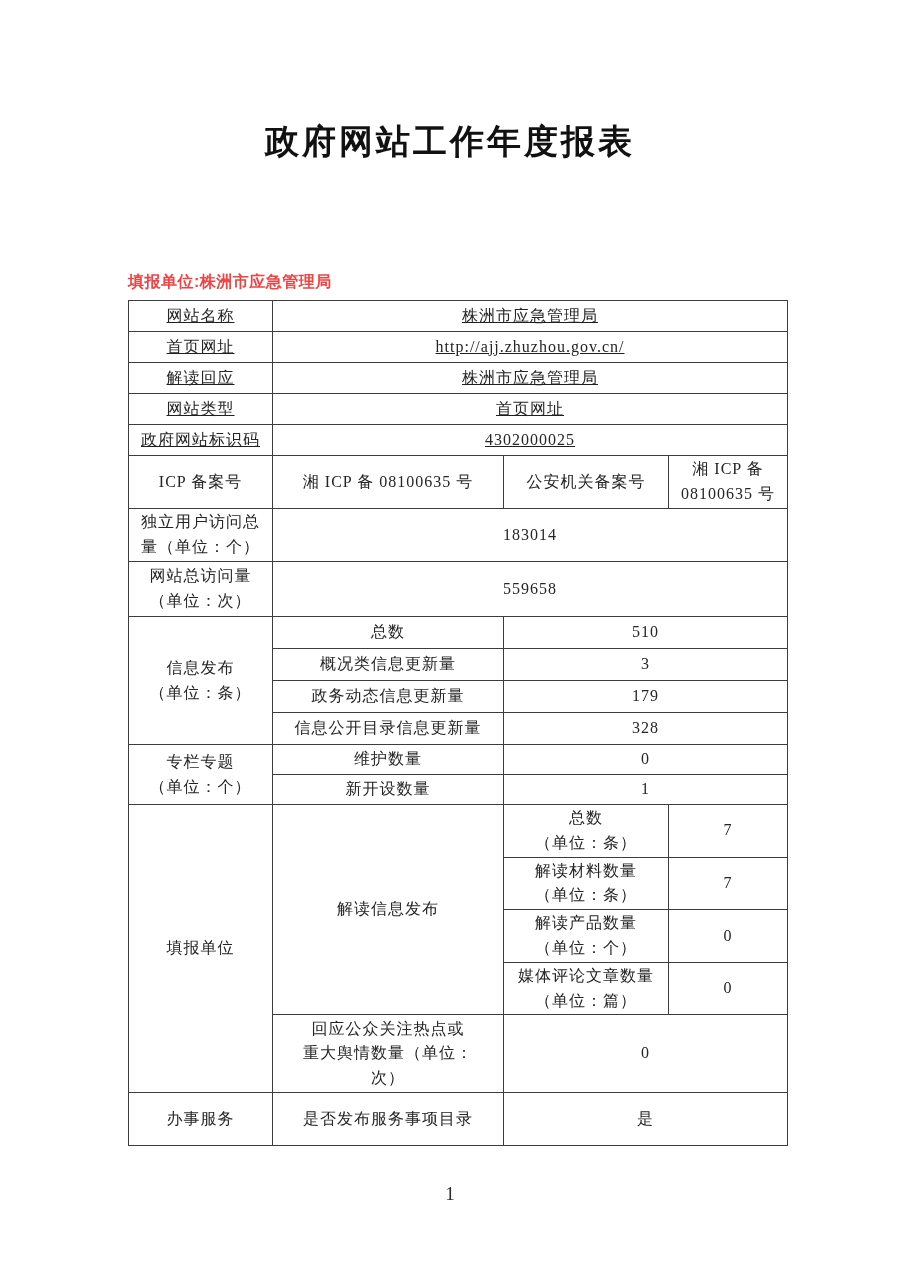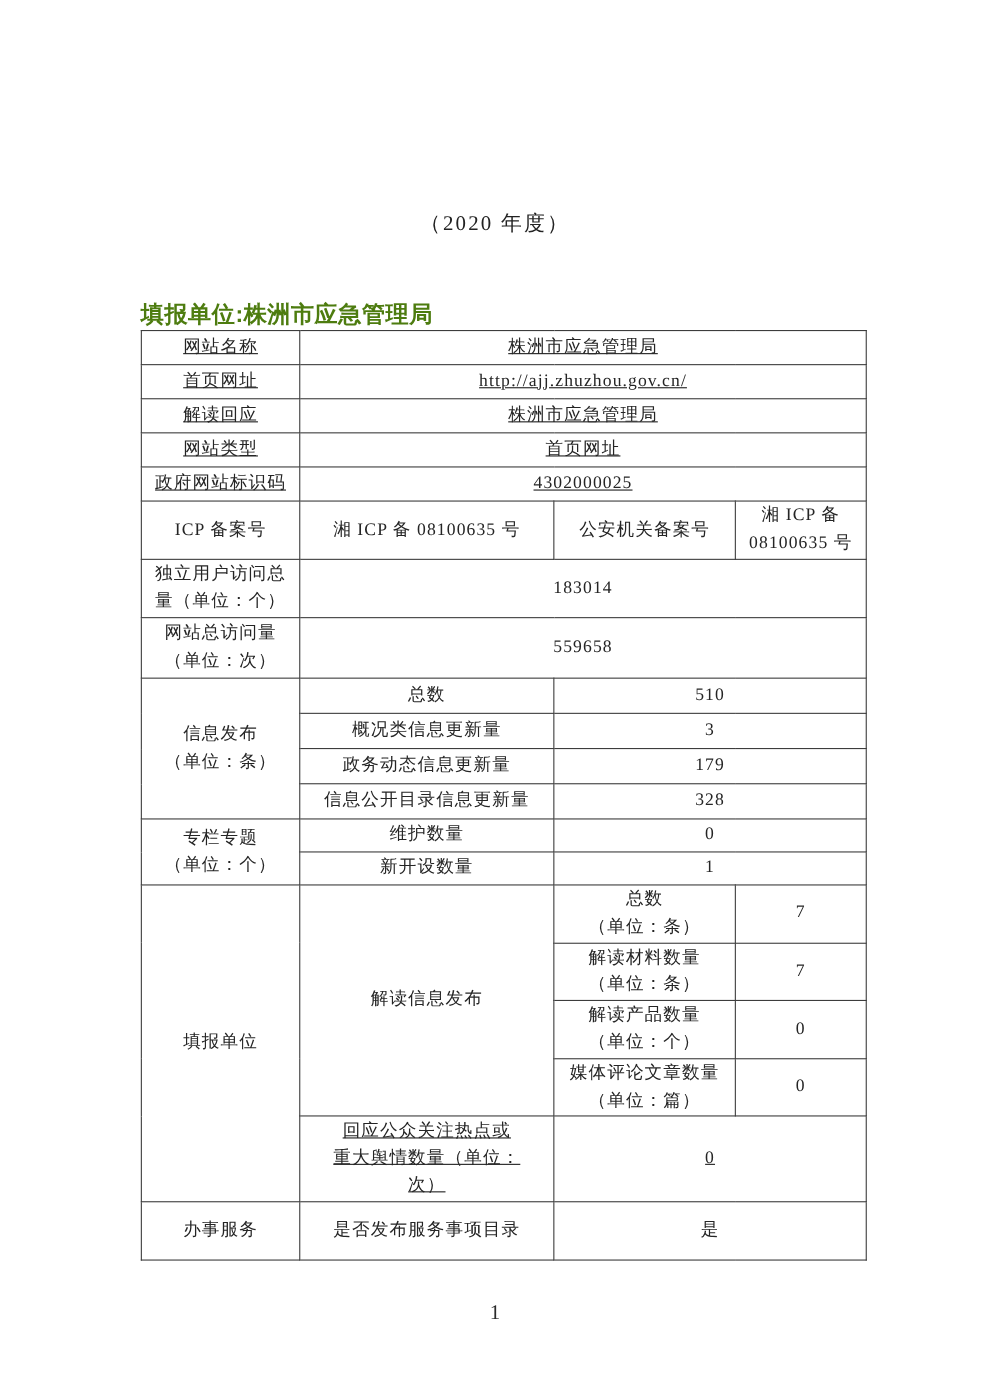--- a/index.html
+++ b/index.html
@@ -35,23 +35,23 @@
     font-size: 19px;
     letter-spacing: 2px;
     color: #222;
   }
   .reporting-unit {
     position: absolute;
     top: 272px;
     left: 128px;
     font-family: "Liberation Sans", "DejaVu Sans", sans-serif;
     font-weight: bold;
-    font-size: 21px;
+    font-size: 16px;
     letter-spacing: 0.5px;
-    color: #4d7c0f;
+    color: #ef4444;
   }
   table.report {
     position: absolute;
     top: 300px;
     left: 128px;
     width: 659px;
     border-collapse: collapse;
     table-layout: fixed;
   }
   table.report td {
@@ -67,37 +67,37 @@
   }
   td.num { letter-spacing: 0.5px; }
   td.left-wrap { text-align: left; padding-left: 10px; padding-right: 4px; }
   td.bottom-cut { vertical-align: bottom; padding-bottom: 8px; }
   tr.h31 { height: 31px; text-decoration: underline; }
   tr.h32 { height: 32px; }
   tr.h30 { height: 30px; margin-top: 40px; }
   tr.h53 { height: 53px; }
   tr.h55 { height: 55px; }
   tr.h52 { height: 52px; }
-  tr.h78 { height: 78px; text-decoration: underline; }
+  tr.h78 { height: 78px; }
   .page-number {
     position: absolute;
     top: 1183px;
     left: 0;
     width: 100%;
     text-align: center;
     font-size: 19px;
     color: #2a2a2a;
   }
 </style>
 </head>
 <body>
 
 <div class="page">
 
-  <div class="doc-subtitle">（2020 年度）</div>
+  <div class="doc-title">政府网站工作年度报表</div>
   <div class="reporting-unit">填报单位:株洲市应急管理局</div>
 
   <table class="report">
     <colgroup>
       <col style="width:144px">
       <col style="width:231px">
       <col style="width:165px">
       <col style="width:119px">
     </colgroup>
 

